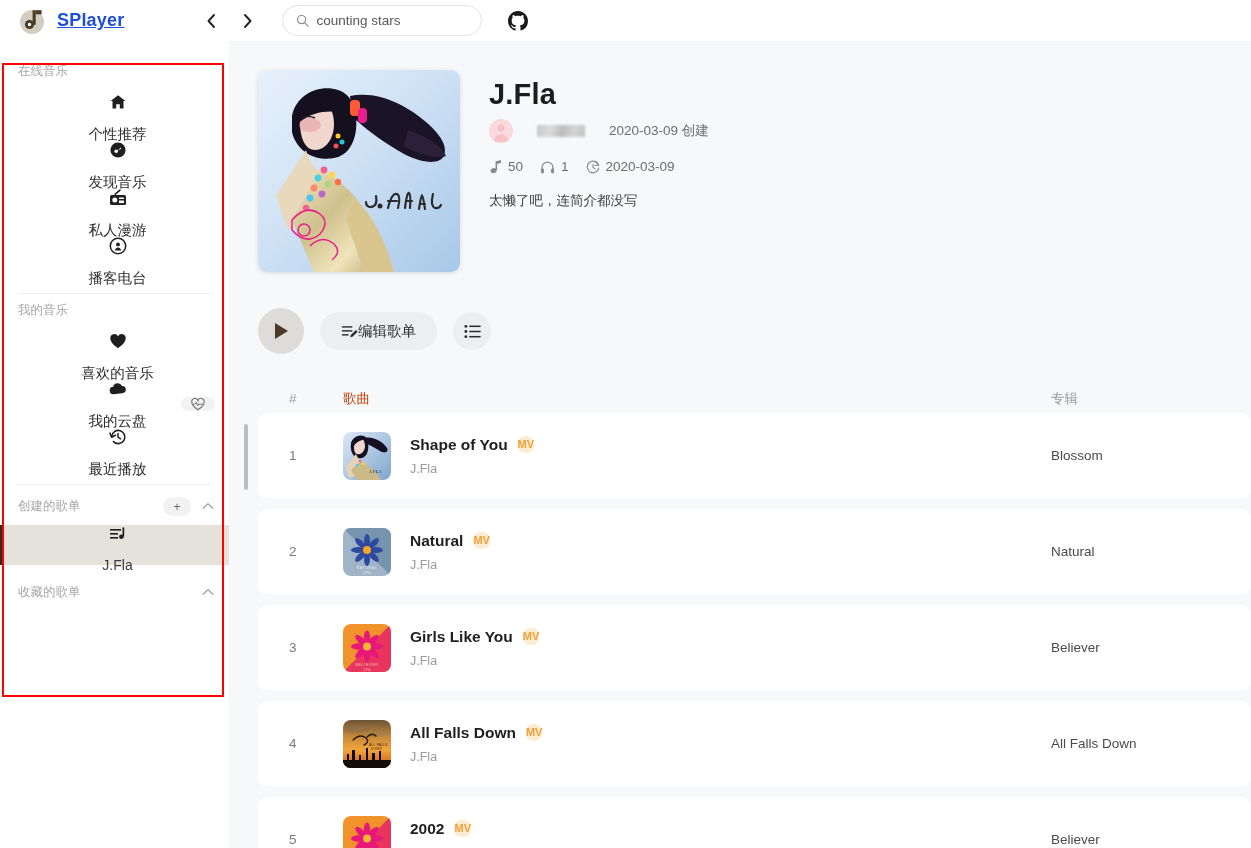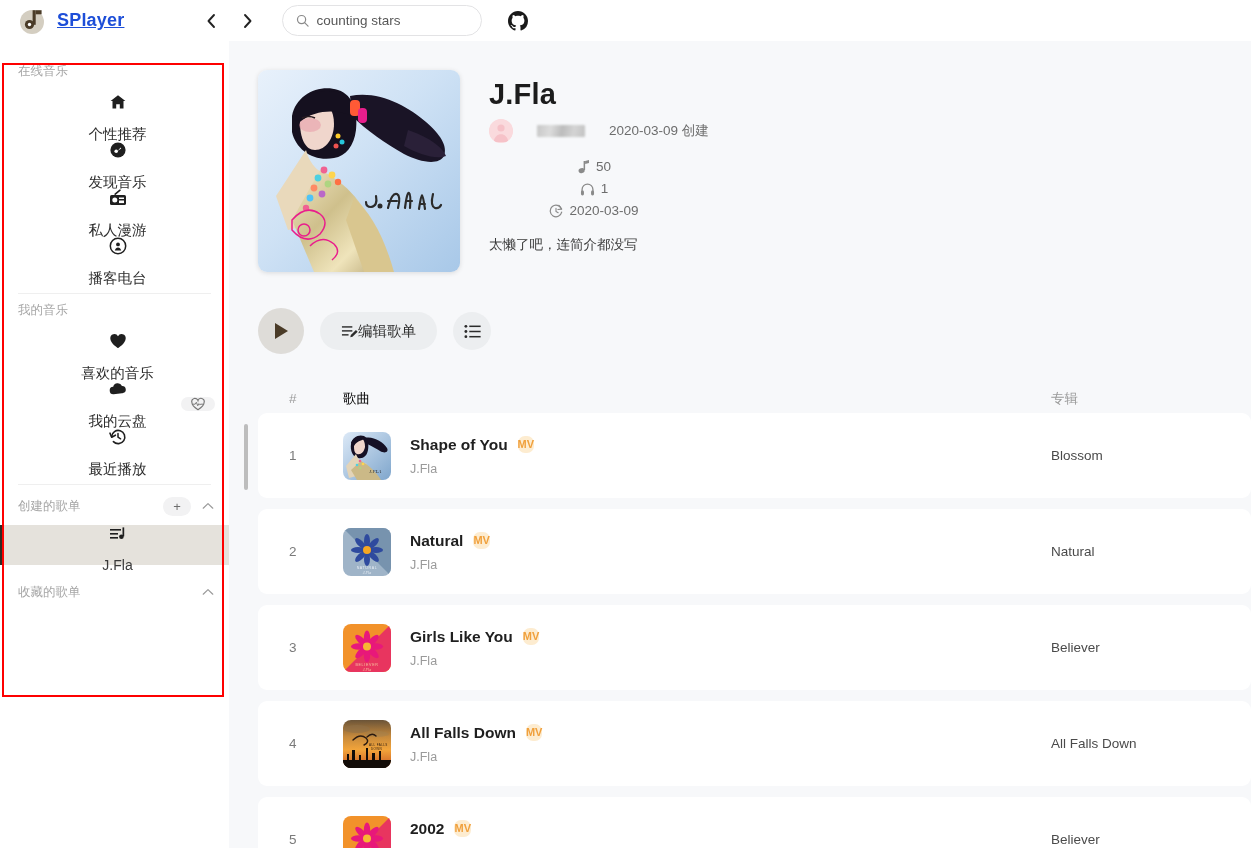--- a/index.html
+++ b/index.html
@@ -109,21 +109,21 @@
   .avatar {
     width: 24px; height: 24px; border-radius: 50%; background: #fadadd;
     display: flex; align-items: flex-end; justify-content: center; overflow: hidden;
   }
   .uname-blur {
     display: inline-block; width: 48px; height: 12px;
     background: linear-gradient(100deg,#c7c7c7 0%,#dcdcdc 28%,#bcbcbc 52%,#d4d4d4 76%,#c2c2c2 100%);
     filter: blur(1.1px); border-radius: 1px; vertical-align: middle;
   }
   .created-at { font-size: 13.5px; color: #6d6d6d; }
-  .stats-row { display: flex; align-items: center; gap: 7px; margin-top: 16px; color: #6d6d6d; font-size: 13.5px; flex-direction: column; }
+  .stats-row { display: flex; align-items: center; gap: 7px; margin-top: 16px; color: #6d6d6d; font-size: 13.5px; }
   .stats-row .st { display: flex; align-items: center; gap: 6px; margin-right: 10px; }
   .desc { margin-top: 18px; font-size: 13.5px; color: #3a3a3a; }
 
   .actions { display: flex; align-items: center; gap: 16px; margin-top: 36px; }
   .play-btn {
     width: 46px; height: 46px; border-radius: 50%; background: #dedcd8;
     display: flex; align-items: center; justify-content: center; cursor: pointer;
   }
   .pill-btn {
     height: 38px; border-radius: 19px; background: #eceef0; display: flex;
@@ -132,21 +132,21 @@
   }
   .icon-btn {
     width: 38px; height: 38px; border-radius: 19px; background: #eceef0;
     display: flex; align-items: center; justify-content: center; cursor: pointer;
   }
 
   
   .table { margin-top: 30px; width: 993px; }
   .thead { display: flex; align-items: center; height: 29px; padding-left: 31px; }
   .th-num { width: 54px; font-size: 13.5px; color: #9a9a9a; }
-  .th-song { flex: 1; font-size: 13.5px; color: #000000; }
+  .th-song { flex: 1; font-size: 13.5px; color: #c2410c; }
   .th-album { width: 200px; font-size: 13.5px; color: #9a9a9a; }
   .row {
     display: flex; align-items: center; height: 85px; background: #ffffff;
     border-radius: 9px; padding-left: 31px; margin-bottom: 11px; cursor: pointer;
   }
   .c-num { width: 54px; font-size: 13.5px; color: #7a7a7a; }
   .c-song { flex: 1; display: flex; align-items: center; gap: 19px; }
   .thumb { width: 48px; height: 48px; border-radius: 8px; overflow: hidden; flex: 0 0 48px; position: relative; }
   .song-name { font-size: 15.5px; font-weight: 600; color: #1f1f1f; }
   .name-line { display: flex; align-items: center; gap: 10px; }

